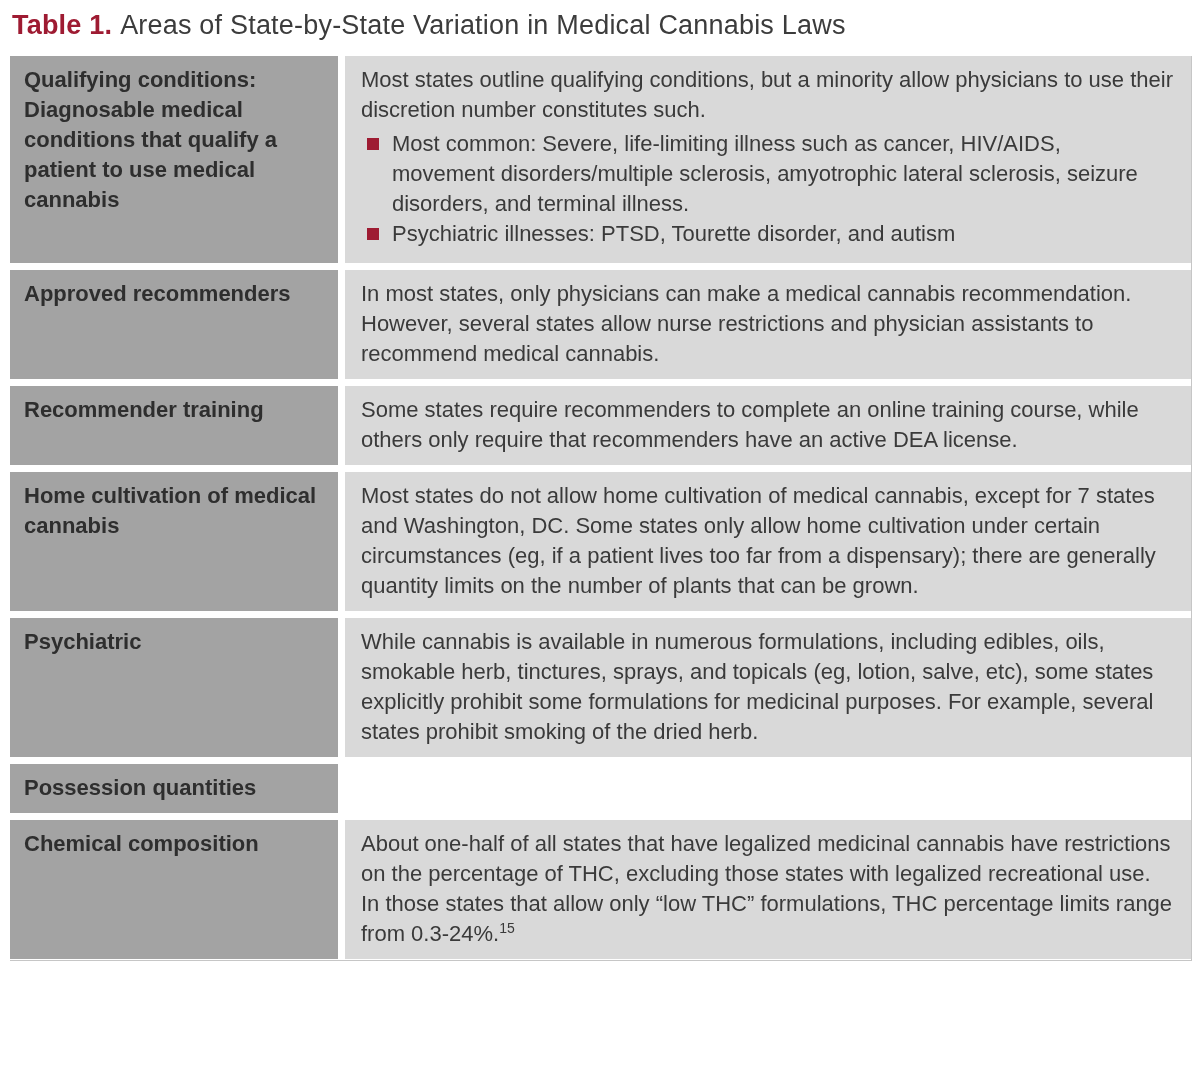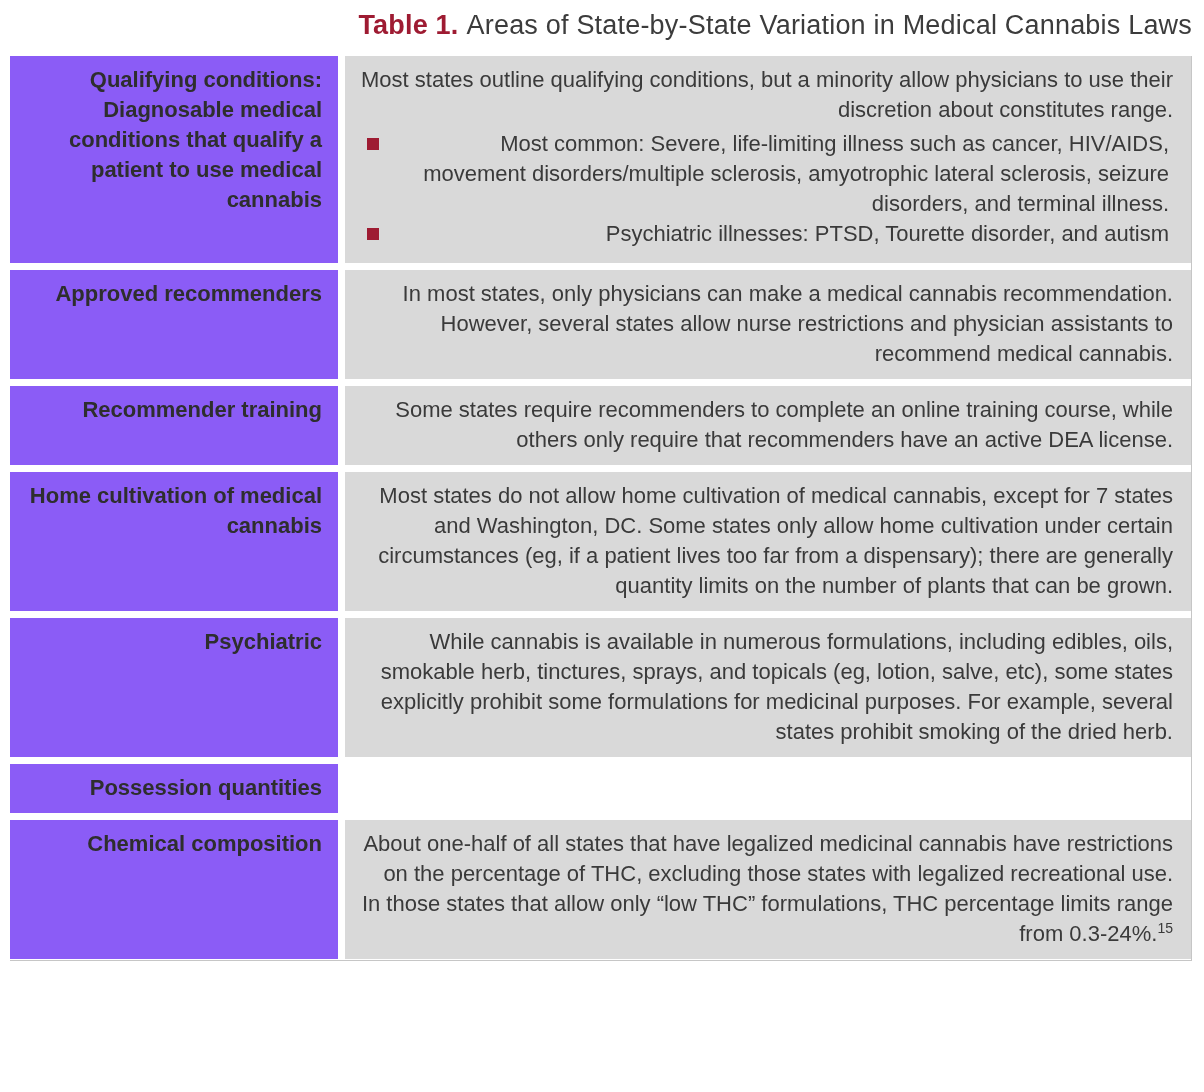--- a/index.html
+++ b/index.html
@@ -8,21 +8,20 @@
     background: #ffffff;
   }
   .page {
     width: 1204px;
     height: 1092px;
     box-sizing: border-box;
     padding: 6px 12px 8px 10px;
     font-family: "Liberation Sans", sans-serif;
     overflow: hidden;
     background: #ffffff;
-    text-align: right;
   }
   .title {
     font-size: 27px;
     line-height: 34px;
     color: #3c3c3c;
     margin: 2px 0 14px 2px;
     letter-spacing: 0.2px;
   }
   .title-label {
     color: #9e1b32;
@@ -38,21 +37,21 @@
     padding-bottom: 1px;
   }
   .row {
     display: flex;
     gap: 7px;
     align-items: stretch;
   }
   .cell-left {
     flex: 0 0 328px;
     box-sizing: border-box;
-    background: #8b5cf6;
+    background: #a3a3a3;
     padding: 9px 16px 10px 14px;
     font-size: 22px;
     font-weight: bold;
     line-height: 30px;
     color: #2e2e2e;
   }
   .cell-right {
     flex: 1 1 auto;
     box-sizing: border-box;
     background: #d9d9d9;
@@ -93,21 +92,21 @@
 
   <div class="title">
     <span class="title-label">Table 1.</span><span>Areas of State-by-State Variation in Medical Cannabis Laws</span>
   </div>
 
   <div class="tbl">
 
     <div class="row">
       <div class="cell-left">Qualifying conditions: Diagnosable medical conditions that qualify a patient to use medical cannabis</div>
       <div class="cell-right">
-        <p>Most states outline qualifying conditions, but a minority allow physicians to use their discretion about constitutes range.</p>
+        <p>Most states outline qualifying conditions, but a minority allow physicians to use their discretion number constitutes such.</p>
         <ul class="bullets">
           <li>
             <span class="sq"></span>
             <span>Most common: Severe, life-limiting illness such as cancer, HIV/AIDS, movement disorders/multiple sclerosis, amyotrophic lateral sclerosis, seizure disorders, and terminal illness.</span>
           </li>
           <li>
             <span class="sq"></span>
             <span>Psychiatric illnesses: PTSD, Tourette disorder, and autism</span>
           </li>
         </ul>

